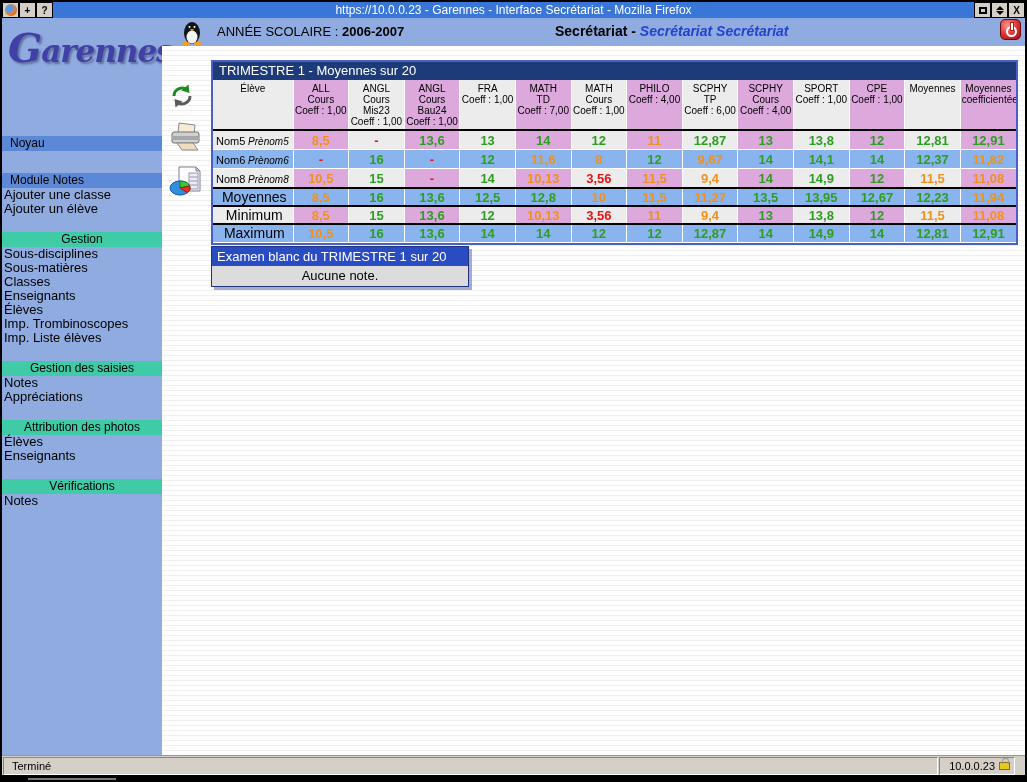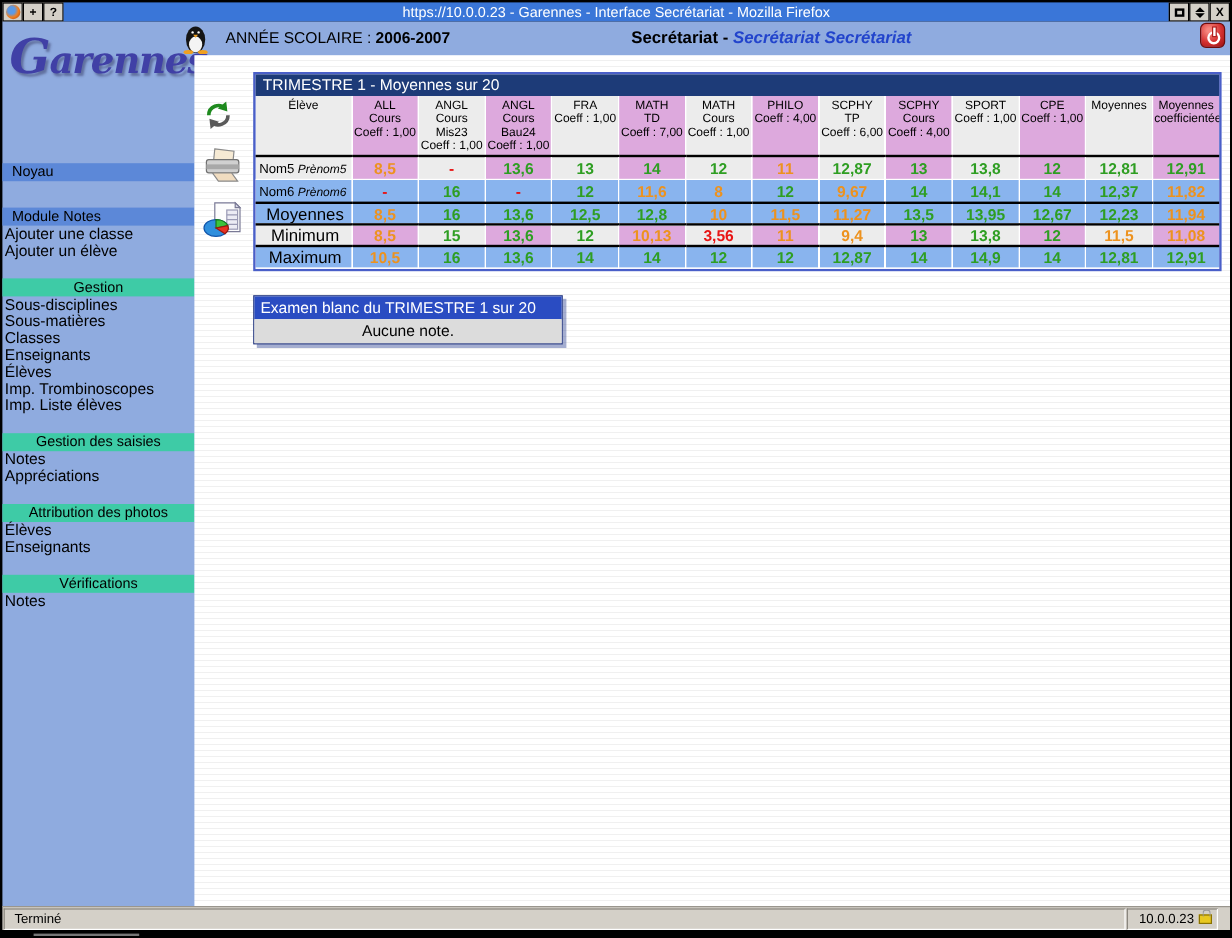--- a/index.html
+++ b/index.html
@@ -35,21 +35,21 @@
 
   .logo{
     position:absolute; top:6px; left:6px; width:152px;
     font-family:"DejaVu Serif","Liberation Serif",serif;
     font-style:italic; font-weight:bold; font-size:31px; color:#4040a6;
     text-shadow:2px 2px 2px rgba(40,40,80,.45);
     letter-spacing:-1px;
   }
   .logo .cap{ font-size:40px; }
 
-  .top-band{ position:absolute; top:0; left:144px; right:0; height:28px; }
+  .top-band{ position:absolute; top:0; left:173px; right:0; height:28px; }
   .tux{ position:absolute; left:6px; top:2px; }
   .year{ position:absolute; left:42px; top:6px; font-size:13px; color:#000; }
   .year b{ font-weight:bold; }
   .who{ position:absolute; left:380px; top:5px; font-size:14px; color:#000; font-weight:bold; white-space:nowrap; }
   .who .usr{ color:#2244cc; font-style:italic; }
   .power-btn{ position:absolute; right:4px; top:1px; width:21px; height:21px; border-radius:5px;
     background:radial-gradient(circle at 35% 28%, #f6867e 10%, #d43030 55%, #9c1212 100%);
     border:1px solid #6e0c0c; }
   .power-btn::before{ content:''; position:absolute; left:5px; top:6px; width:7px; height:7px;
     border:2px solid #fff; border-radius:50%; }
@@ -315,20 +315,36 @@
               <td class="val o violet">11,6</td>
               <td class="val o plain">8</td>
               <td class="val g violet">12</td>
               <td class="val o plain">9,67</td>
               <td class="val g violet">14</td>
               <td class="val g plain">14,1</td>
               <td class="val g violet">14</td>
               <td class="val g plain">12,37</td>
               <td class="val o violet">11,82</td>
             </tr>
+            <tr class="stu">
+              <td class="rowlabel plain"><span class="nm">Nom8</span><span class="fn"> Prènom8</span></td>
+              <td class="val o violet">10,5</td>
+              <td class="val g plain">15</td>
+              <td class="val r violet">-</td>
+              <td class="val g plain">14</td>
+              <td class="val o violet">10,13</td>
+              <td class="val r plain">3,56</td>
+              <td class="val o violet">11,5</td>
+              <td class="val o plain">9,4</td>
+              <td class="val g violet">14</td>
+              <td class="val g plain">14,9</td>
+              <td class="val g violet">12</td>
+              <td class="val o plain">11,5</td>
+              <td class="val o violet">11,08</td>
+            </tr>
             <tr class="hl agg">
               <td class="rowlabel plain agglabel">Moyennes</td>
               <td class="val o violet">8,5</td>
               <td class="val g plain">16</td>
               <td class="val g violet">13,6</td>
               <td class="val g plain">12,5</td>
               <td class="val g violet">12,8</td>
               <td class="val o plain">10</td>
               <td class="val o violet">11,5</td>
               <td class="val o plain">11,27</td>

